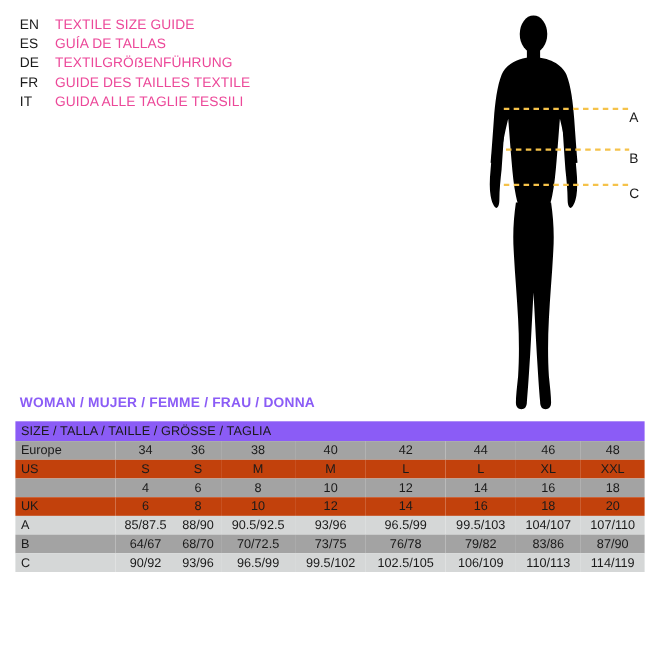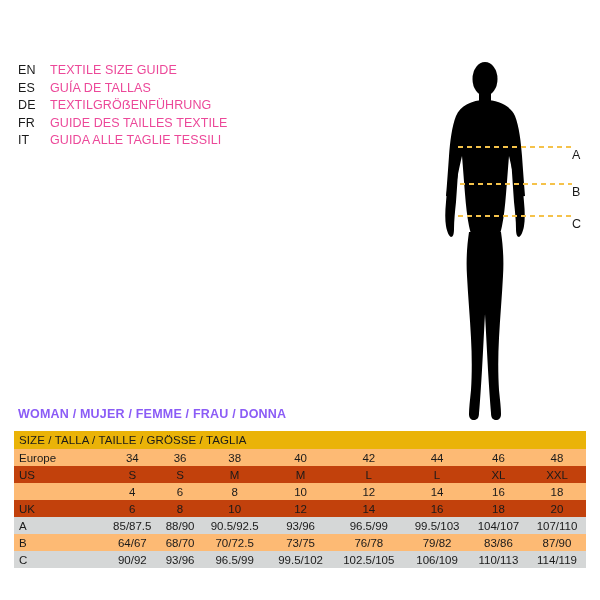--- a/index.html
+++ b/index.html
@@ -12,21 +12,20 @@
     background: #ffffff;
     font-family: "Liberation Sans", sans-serif;
     color: #1a1a1a;
     overflow: hidden;
   }
   .page {
     position: relative;
     width: 600px;
     height: 444px;
     box-sizing: border-box;
-    margin-top: 48px;
   }
 
   
   .lang-block {
     position: absolute;
     left: 18px;
     top: 14px;
     width: 300px;
   }
   .lang-row {
@@ -94,27 +93,27 @@
     font-weight: normal;
     color: #1a1a1a;
     vertical-align: middle;
   }
   .size-table .row-head {
     text-align: left;
     padding-left: 5px;
     width: 86px;
   }
   .size-table tr.band-dark {
-    background: #eab308;
+    background: #8b5cf6;
   }
   .size-table tr.band-mid {
     background: #d5d7d7;
   }
   .size-table tr.band-light {
-    background: #fdba74;
+    background: #a3a3a3;
   }
   .size-table tr.band-white {
     background: #c2410c;
   }
   .table-title-row td {
     text-align: left;
     padding-left: 5px;
     font-size: 11.5px;
     letter-spacing: 0.1px;
     height: 18px;

